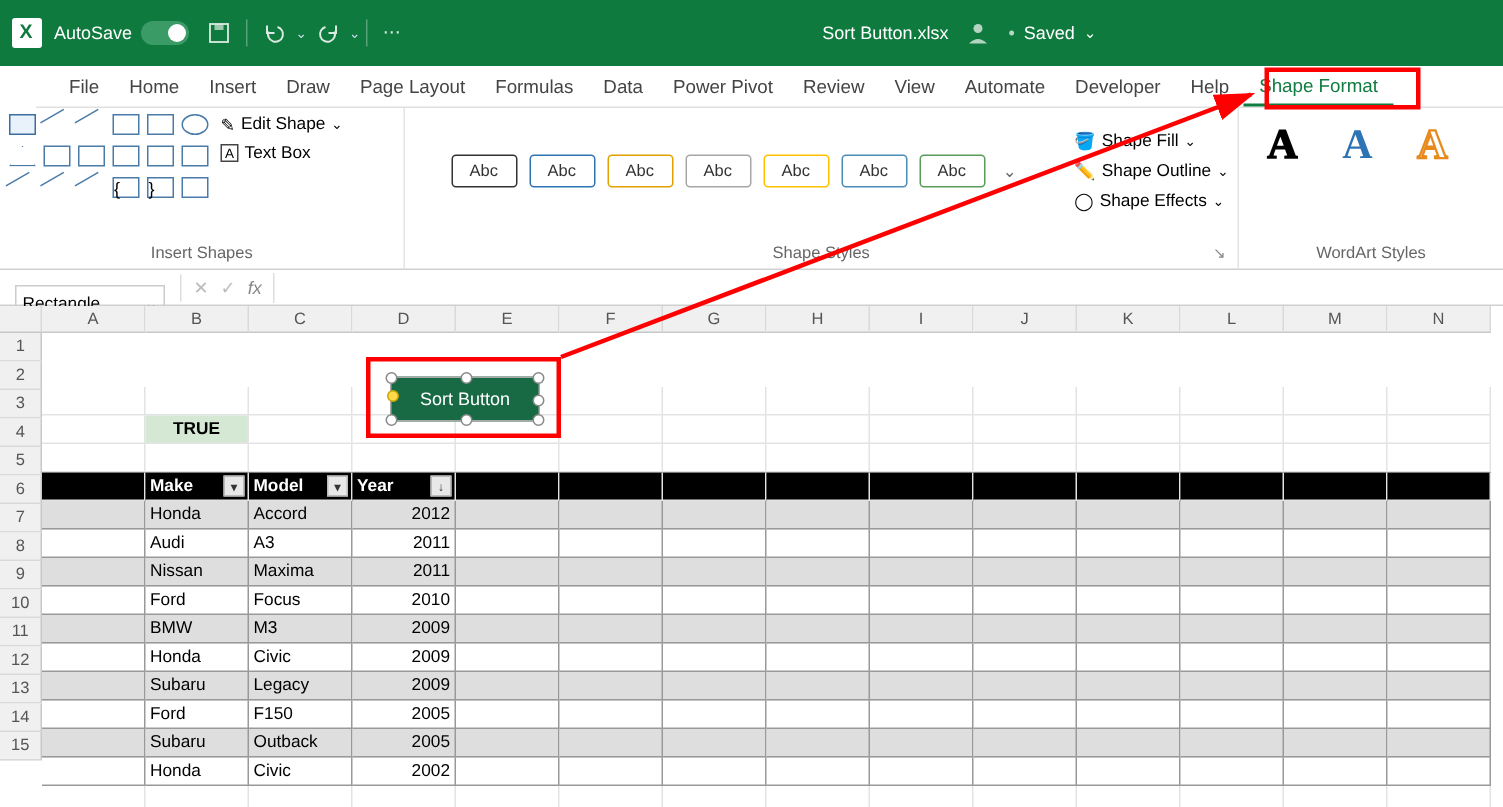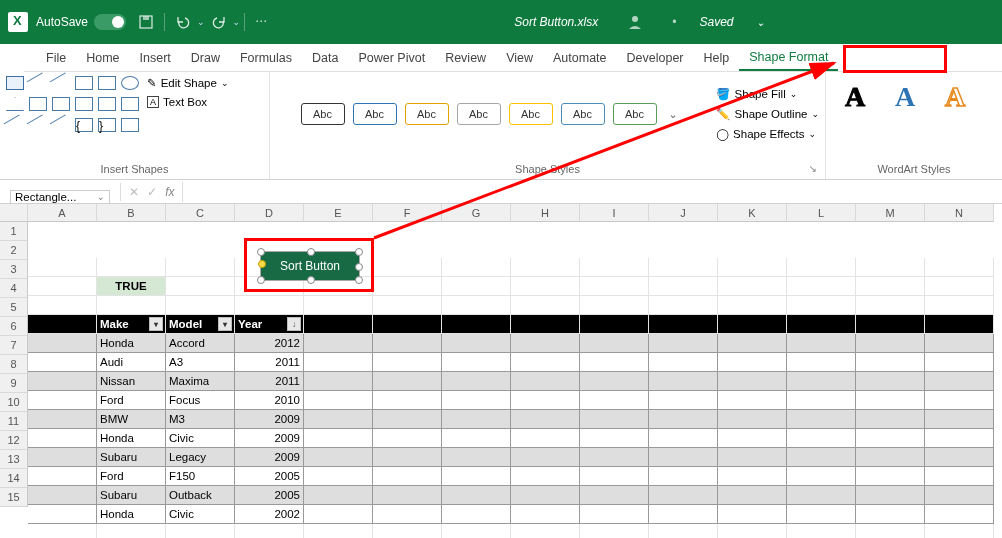--- a/index.html
+++ b/index.html
@@ -7,21 +7,21 @@
 
 
 .titlebar { background: #0f7a3e; height: 44px; display: flex; align-items: center; color: #fff; }
 .titlebar .excel-logo { width: 20px; height: 20px; background: #fff; border-radius: 2px; margin: 0 8px; position: relative; }
 .titlebar .excel-logo::after { content: "X"; color: #0f7a3e; font-weight: bold; position: absolute; left: 5px; top: 1px; font-size: 13px; }
 .titlebar .autosave-label { font-size: 12px; }
 .titlebar .toggle { width: 32px; height: 16px; background: #3a9b66; border-radius: 8px; margin: 0 6px; position: relative; }
 .titlebar .toggle::after { content: ""; width: 12px; height: 12px; background: #fff; border-radius: 50%; position: absolute; right: 2px; top: 2px; }
 .titlebar .tb-icon { width: 16px; height: 16px; margin: 0 6px; opacity: .85; display: inline-block; }
 .titlebar .tb-sep { width: 1px; height: 18px; background: rgba(255,255,255,.3); margin: 0 4px; }
-.titlebar .mid { flex: 1; display: flex; align-items: center; justify-content: center; gap: 23px; font-style: italic; }
+.titlebar .mid { flex: 1; display: flex; align-items: center; justify-content: center; gap: 6px; }
 .titlebar .search { margin-right: 0; }
 .titlebar .search input { width: 240px; height: 24px; border: none; border-radius: 3px; background: #e9f0ec; padding: 0 8px 0 26px; font-size: 12px; }
 .titlebar .search { position: relative; }
 .titlebar .search .mag { position: absolute; left: 6px; top: 4px; width: 14px; height: 14px; }
 
 
 .ribbon-tabs { height: 28px; border-bottom: 1px solid #e0e0e0; display: flex; align-items: center; padding: 0 12px; background: #fff; font-size: 12.5px; color: #444; margin-left: 24px; }
 .ribbon-tabs .tab { padding: 0 10px; height: 100%; display: flex; align-items: center; cursor: pointer; }
 .ribbon-tabs .tab.shapefmt { color: #107c41; border-bottom: 2px solid #107c41; font-weight: 500; }
 
@@ -41,21 +41,21 @@
 .style-chip { width: 44px; height: 22px; border: 1px solid #d8d8d8; border-radius: 3px; display: flex; align-items: center; justify-content: center; font-size: 11px; color: #333; }
 
 .shape-fill-group { display: flex; flex-direction: column; gap: 6px; font-size: 11.5px; padding: 4px 0; }
 .shape-fill-group .row { display: flex; align-items: center; gap: 4px; cursor: pointer; }
 
 .wa-gallery { display: flex; gap: 4px; align-items: center; }
 .wa-gallery .wa { width: 46px; height: 42px; display: flex; align-items: center; justify-content: center; font-family: Georgia, serif; font-size: 28px; font-weight: bold; }
 
 
 .fbar { height: 24px; border-bottom: 1px solid #d0d0d0; display: flex; align-items: center; }
-.fbar .namebox { width: 100px; height: 20px; border: 1px solid #ccc; margin: 17px 6px 0 10px; display: flex; align-items: flex-start; padding: 0 4px; font-size: 11.5px; }
+.fbar .namebox { width: 100px; height: 20px; border: 1px solid #ccc; margin: 17px 6px 0 10px; display: flex; align-items: flex-end; padding: 0 4px; font-size: 11.5px; }
 .fbar .namebox .dd { margin-left: auto; }
 .fbar .fxbtn { padding: 0 4px; color: #888; font-style: italic; }
 .fbar .sep { width: 1px; height: 18px; background: #ddd; margin: 0 4px; }
 
 
 .grid { position: relative; }
 .colhdr { display: grid; grid-template-columns: 28px repeat(14, 69px); height: 18px; }
 .colhdr div { border-right: 1px solid #d9d9d9; border-bottom: 1px solid #c8c8c8; background: #f0f0f0; display: flex; align-items: center; justify-content: center; font-size: 11px; color: #555; }
 .rowsarea { display: flex; }
 .rowhdr { width: 28px; }
@@ -122,20 +122,21 @@
     <span>Saved</span>
     <span style="font-size:10px">⌄</span>
   </div>
 </div>
 
 <div class="ribbon-tabs">
   <div class="tab">File</div>
   <div class="tab">Home</div>
   <div class="tab">Insert</div>
   <div class="tab">Draw</div>
+  <div class="tab">Page Layout</div>
   <div class="tab">Formulas</div>
   <div class="tab">Data</div>
   <div class="tab">Power Pivot</div>
   <div class="tab">Review</div>
   <div class="tab">View</div>
   <div class="tab">Automate</div>
   <div class="tab">Developer</div>
   <div class="tab">Help</div>
   <div class="tab shapefmt">Shape Format</div>
 </div>

